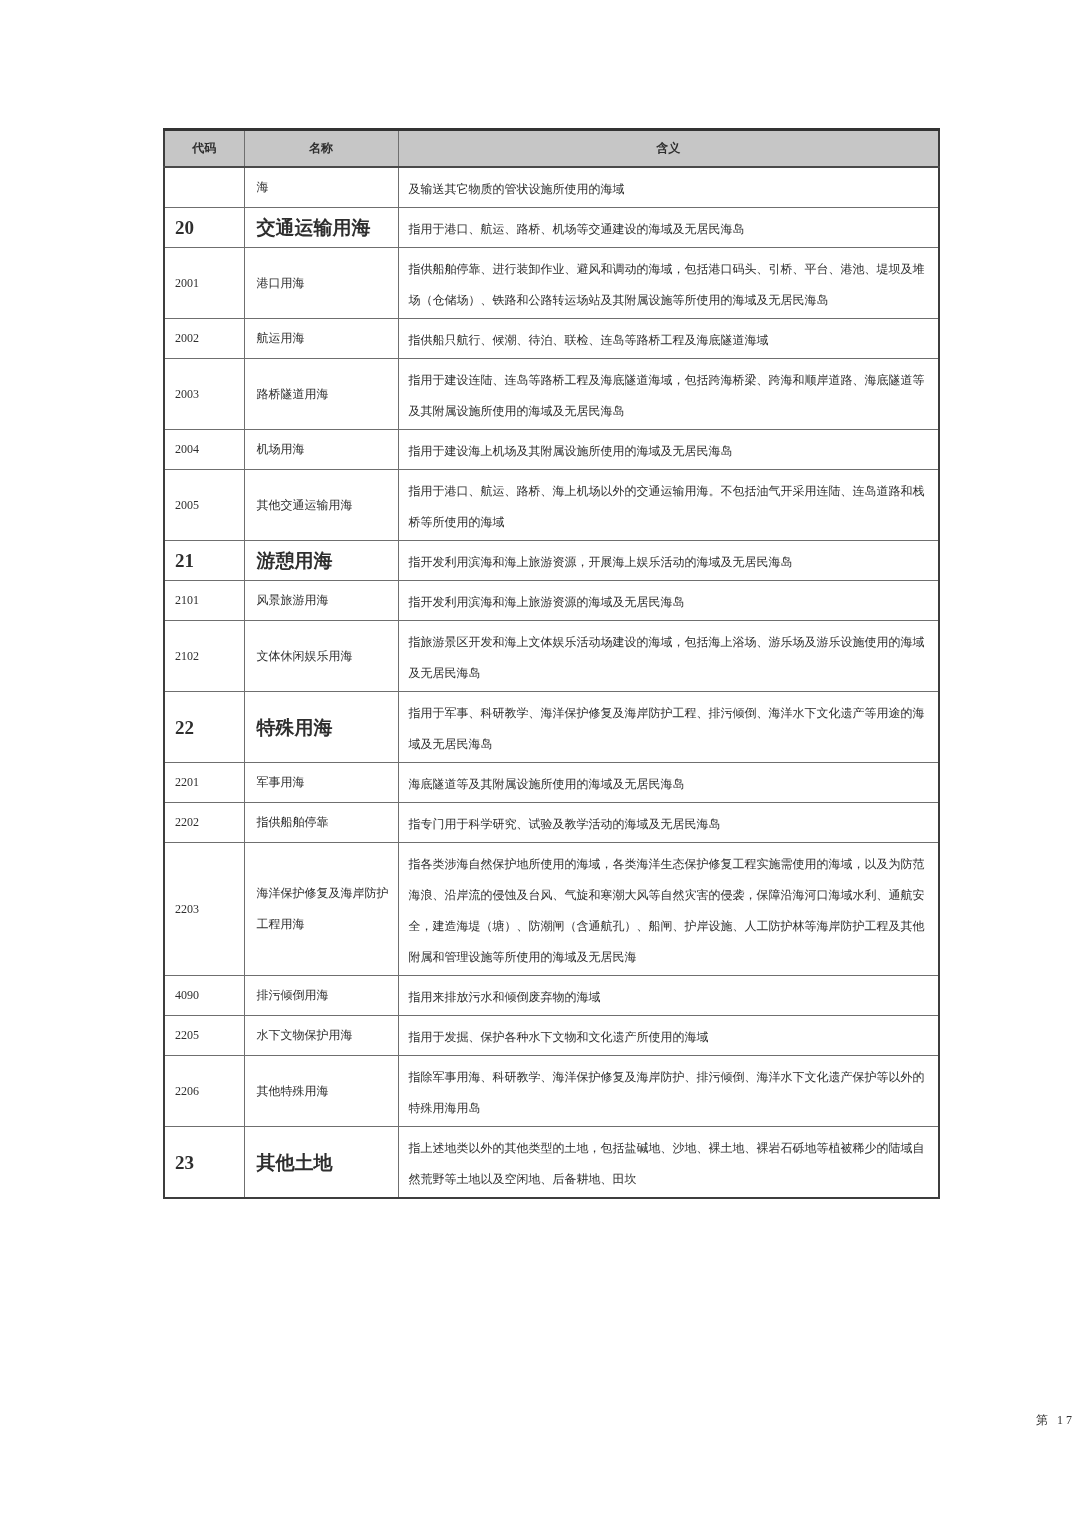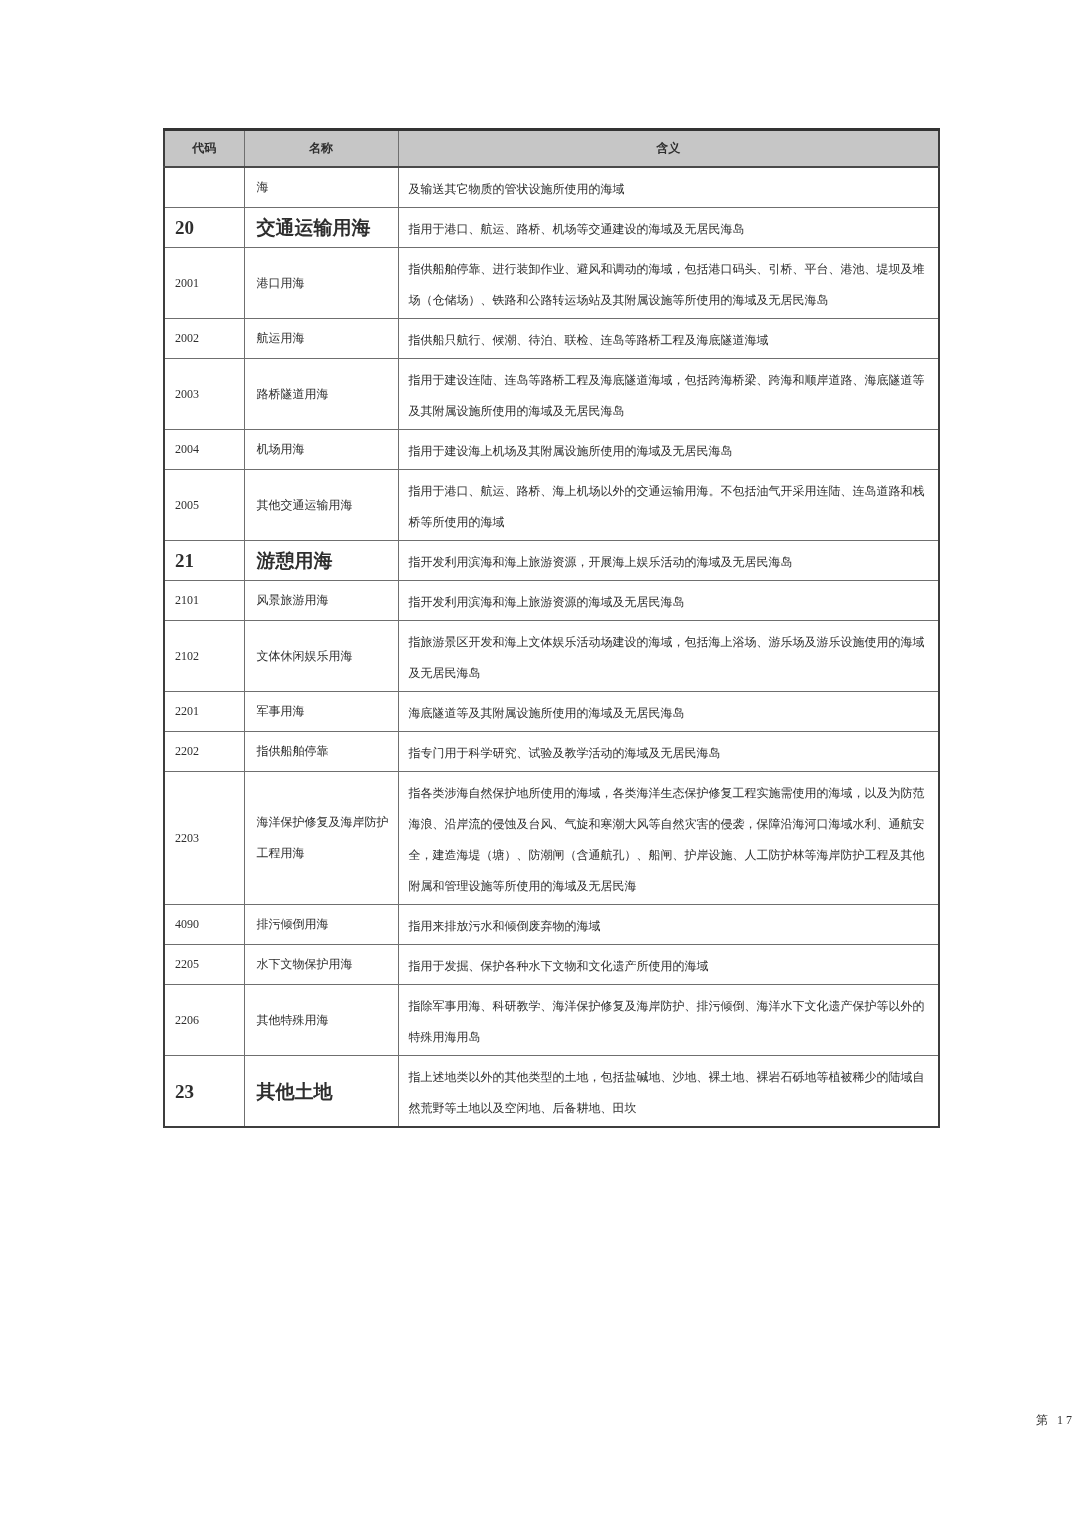--- a/index.html
+++ b/index.html
@@ -138,20 +138,25 @@
         <tr>
           <td class="cell-code">2101</td>
           <td class="cell-name">风景旅游用海</td>
           <td class="cell-meaning">指开发利用滨海和海上旅游资源的海域及无居民海岛</td>
         </tr>
         <tr>
           <td class="cell-code">2102</td>
           <td class="cell-name">文体休闲娱乐用海</td>
           <td class="cell-meaning">指旅游景区开发和海上文体娱乐活动场建设的海域，包括海上浴场、游乐场及游乐设施使用的海域及无居民海岛</td>
         </tr>
+        <tr class="row-bold">
+          <td class="cell-code">22</td>
+          <td class="cell-name">特殊用海</td>
+          <td class="cell-meaning">指用于军事、科研教学、海洋保护修复及海岸防护工程、排污倾倒、海洋水下文化遗产等用途的海域及无居民海岛</td>
+        </tr>
         <tr>
           <td class="cell-code">2201</td>
           <td class="cell-name">军事用海</td>
           <td class="cell-meaning">海底隧道等及其附属设施所使用的海域及无居民海岛</td>
         </tr>
         <tr>
           <td class="cell-code">2202</td>
           <td class="cell-name">指供船舶停靠</td>
           <td class="cell-meaning">指专门用于科学研究、试验及教学活动的海域及无居民海岛</td>
         </tr>

